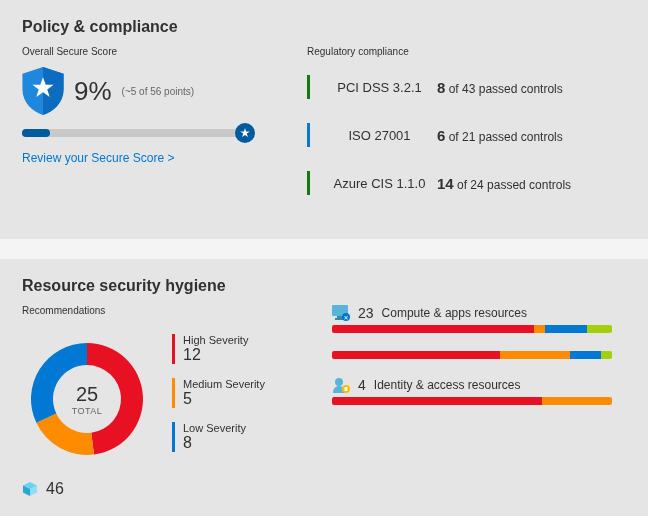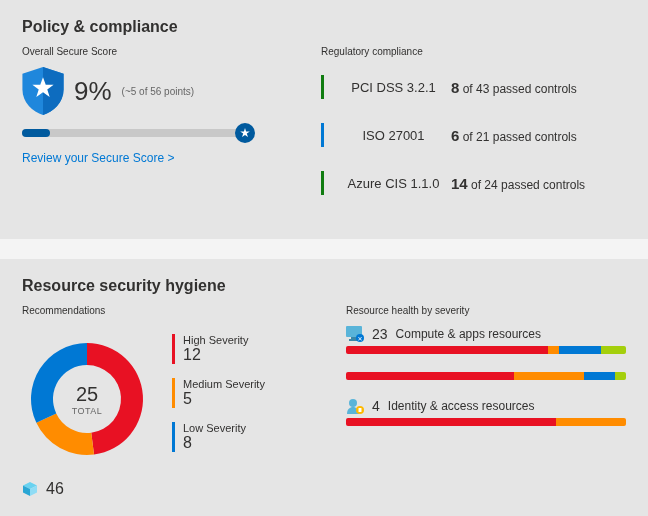--- a/index.html
+++ b/index.html
@@ -3,21 +3,21 @@
 <meta charset="utf-8">
 <style>
   * { box-sizing: border-box; margin: 0; padding: 0; }
   body { font-family: "Segoe UI", Arial, sans-serif; font-size: 13px; color: #323130; background: #fff; width: 648px; }
   .panel { background: #e5e5e5; padding: 18px 22px 28px 22px; }
   .panel-dark { background: #f4f4f4; height: 20px; }
   h3.section-title { font-size: 16px; font-weight: 700; margin-bottom: 10px; }
   .sub-title { font-size: 10px; font-weight: 400; margin-bottom: 10px; color: #323130; }
   .two-col { display: flex; }
   .col-left { width: 285px; }
-  .col-right { flex: 1; margin-left: 14px; }
+  .col-right { flex: 1; }
 
   
   .score-row { display: flex; align-items: center; gap: 10px; margin-top: 6px; }
   .shield-wrap { width: 42px; height: 48px; display: flex; align-items: center; justify-content: center; }
   .score-pct { font-size: 26px; font-weight: 400; }
   .score-pts { font-size: 10px; color: #666; }
   .progress-outer { position: relative; margin-top: 14px; width: 230px; height: 8px; border-radius: 4px; background: #c8c8c8; }
   .progress-inner { position: absolute; left: 0; top: 0; height: 8px; width: 28px; background: #005a9e; border-radius: 4px; }
   .progress-knob { position: absolute; right: -3px; top: -6px; width: 20px; height: 20px; border-radius: 50%; background: #005a9e; display: flex; align-items: center; justify-content: center; }
   .progress-knob svg { width: 10px; height: 10px; }
@@ -159,21 +159,20 @@
             <polygon points="8,1 15,4.5 8,8 1,4.5" fill="#69d2f0"></polygon>
             <polygon points="1,4.5 8,8 8,15 1,11.5" fill="#2aa6d4"></polygon>
             <polygon points="15,4.5 8,8 8,15 15,11.5" fill="#8fdcf5"></polygon>
           </svg>
         </span>
         <span style="font-size:16px">46</span>
       </div>
     </div>
 
     <div class="col-right">
-      <div class="sub-title">Resource health by severity</div>
       <div id="rh-list">
           <div class="rh-row">
             <div class="rh-head">
               <span class="rh-icon">
                 <svg width="18" height="16" viewBox="0 0 18 16">
                   <rect x="0" y="0" width="16" height="11" rx="1" fill="#59b4d9"></rect>
                   <rect x="5" y="11" width="6" height="2" fill="#3a87a8"></rect>
                   <rect x="3" y="13" width="10" height="2" fill="#3a87a8"></rect>
                   <circle cx="14" cy="12" r="4" fill="#0078d4"></circle>
                   <text x="14" y="14.5" font-size="6" text-anchor="middle" fill="#fff">✕</text>

